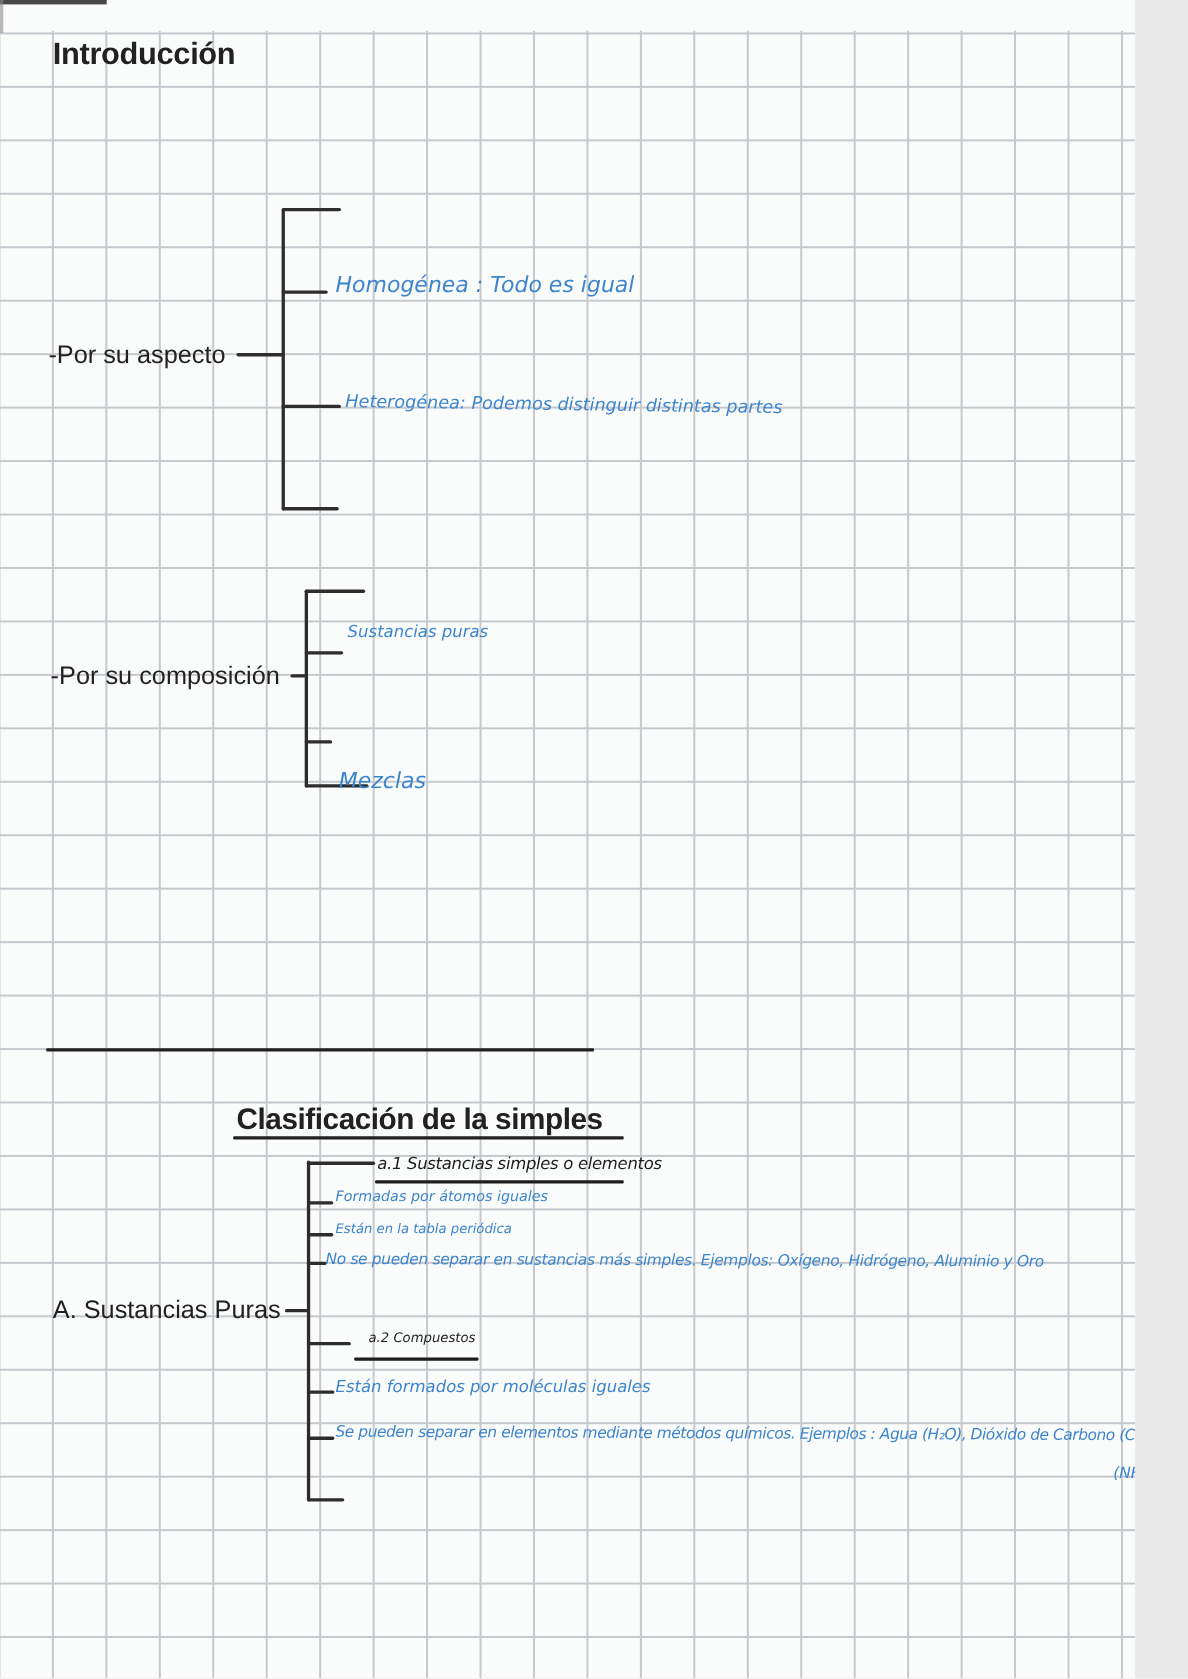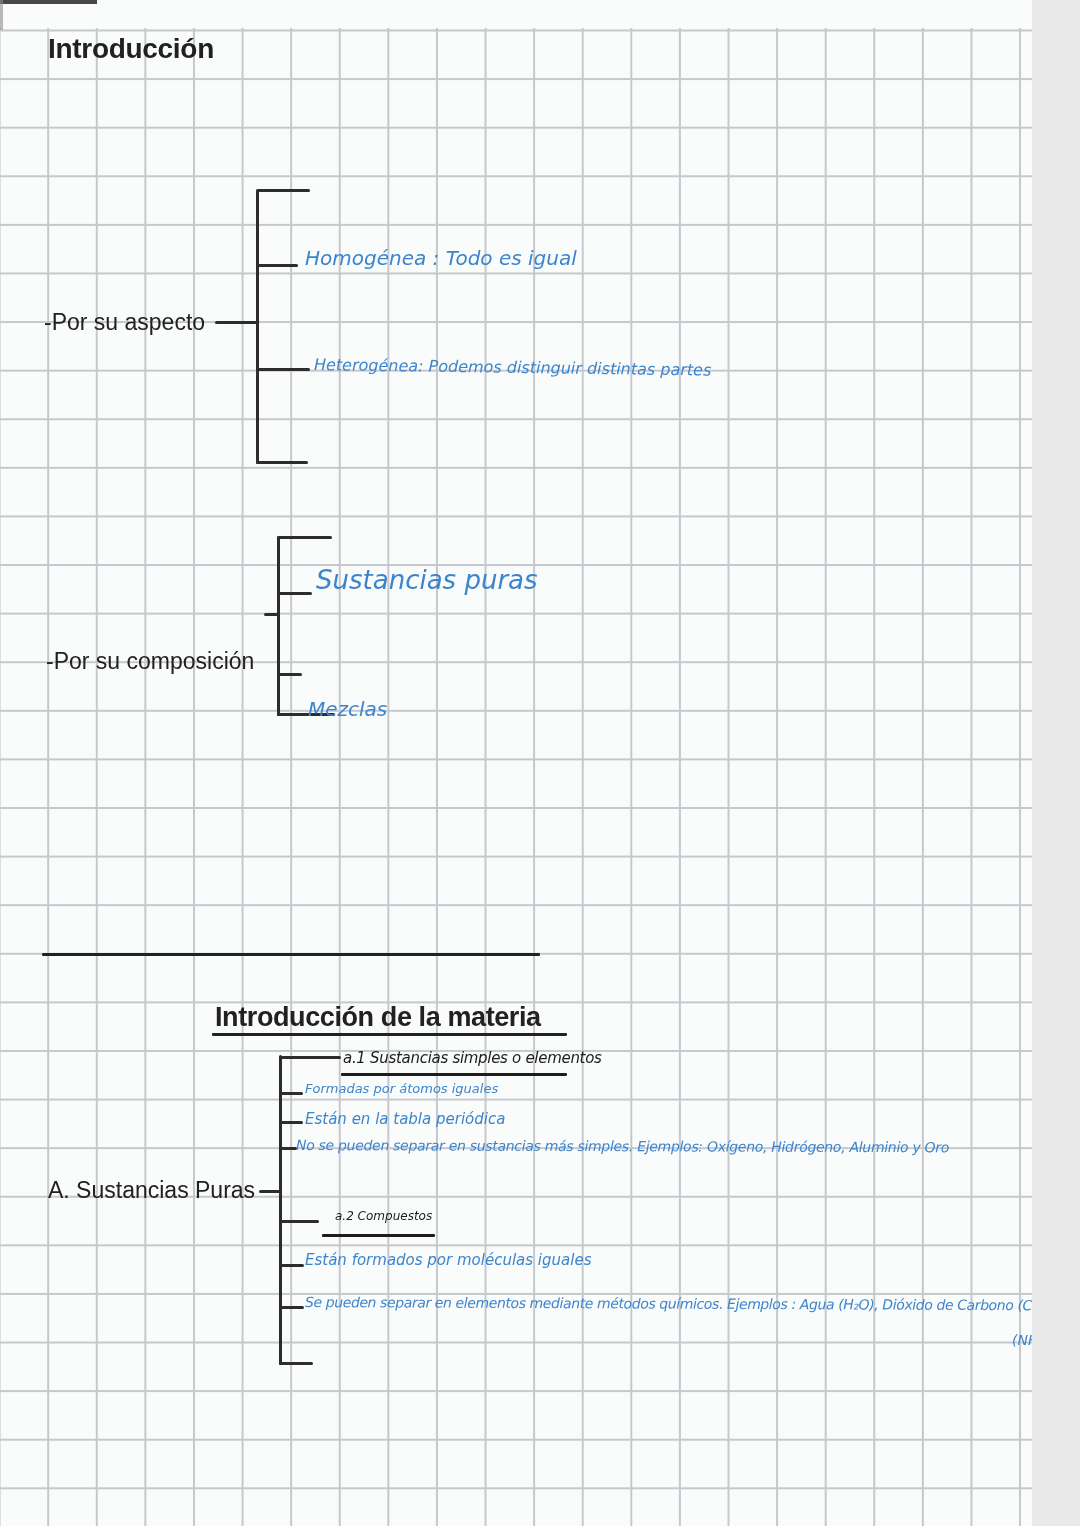--- a/index.html
+++ b/index.html
@@ -52,52 +52,52 @@
   <div class="abs typed body-t" style="left:44px;top:308px;">-Por su aspecto</div>
   <div class="vl" style="left:256px;top:190px;height:274px;"></div>
   <div class="hl" style="left:256px;top:189px;width:54px;"></div>
   <div class="hl" style="left:256px;top:264px;width:42px;"></div>
   <div class="hl" style="left:215px;top:321px;width:44px;"></div>
   <div class="hl" style="left:256px;top:368px;width:54px;"></div>
   <div class="hl" style="left:256px;top:461px;width:52px;"></div>
   <div class="abs hand blue" style="left:305px;top:246px;font-size:20px;">Homogénea : Todo es igual</div>
   <div class="abs hand blue" style="left:314px;top:355px;font-size:16px;transform:rotate(0.8deg);">Heterogénea: Podemos distinguir distintas partes</div>
 
-  <div class="abs typed body-t" style="left:46px;top:600px;margin-top:47px;">-Por su composición</div>
+  <div class="abs typed body-t" style="left:46px;top:600px;">-Por su composición</div>
   <div class="vl" style="left:277px;top:536px;height:180px;"></div>
   <div class="hl" style="left:277px;top:536px;width:55px;"></div>
   <div class="hl" style="left:277px;top:592px;width:35px;"></div>
   <div class="hl" style="left:264px;top:613px;width:16px;"></div>
   <div class="hl" style="left:277px;top:673px;width:25px;"></div>
   <div class="hl" style="left:277px;top:713px;width:58px;"></div>
-  <div class="abs hand blue" style="left:316px;top:565px;font-size:26px;">Sustancias puras</div>
+  <div class="abs hand blue" style="left:316px;top:565px;font-size:15px;">Sustancias puras</div>
   <div class="abs hand blue" style="left:308px;top:659px;font-size:20px;margin-top:38px;">Mezclas</div>
 
   <div class="ul" style="left:42px;top:953px;width:498px;height:3px;"></div>
 
-  <div class="abs typed h2" style="left:215px;top:1001px;">Introducción de la materia</div>
+  <div class="abs typed h2" style="left:215px;top:1001px;">Clasificación de la simples</div>
   <div class="ul" style="left:212px;top:1033px;width:355px;height:3px;"></div>
 
   <div class="abs typed body-t" style="left:48px;top:1176px;text-align:center;">A. Sustancias Puras</div>
   <div class="vl" style="left:279px;top:1055px;height:310px;"></div>
   <div class="hl" style="left:279px;top:1056px;width:62px;"></div>
   <div class="hl" style="left:279px;top:1092px;width:24px;"></div>
   <div class="hl" style="left:279px;top:1121px;width:24px;"></div>
   <div class="hl" style="left:279px;top:1147px;width:18px;"></div>
   <div class="hl" style="left:259px;top:1190px;width:22px;"></div>
   <div class="hl" style="left:279px;top:1220px;width:40px;"></div>
   <div class="hl" style="left:279px;top:1264px;width:25px;"></div>
   <div class="hl" style="left:279px;top:1306px;width:25px;"></div>
   <div class="hl" style="left:279px;top:1362px;width:34px;"></div>
 
   <div class="abs hand ink" style="left:343px;top:1049px;font-size:15px;letter-spacing:-0.3px;">a.1 Sustancias simples o elementos</div>
   <div class="ul" style="left:341px;top:1073px;width:226px;height:2.5px;background:var(--ink-black);"></div>
 
   <div class="abs hand blue" style="left:305px;top:1081px;font-size:13px;">Formadas por átomos iguales</div>
-  <div class="abs hand blue" style="left:305px;top:1110px;font-size:15px;">Están en la tabla periódica</div>
+  <div class="abs hand blue" style="left:305px;top:1110px;font-size:12px;">Están en la tabla periódica</div>
   <div class="abs hand blue" style="left:296px;top:1137px;font-size:14px;letter-spacing:-0.3px;transform:rotate(0.2deg);">No se pueden separar en sustancias más simples. Ejemplos: Oxígeno, Hidrógeno, Aluminio y Oro</div>
 
   <div class="abs hand ink" style="left:335px;top:1209px;font-size:12px;">a.2 Compuestos</div>
   <div class="ul" style="left:322px;top:1234px;width:113px;height:2.5px;background:var(--ink-black);"></div>
 
   <div class="abs hand blue" style="left:305px;top:1251px;font-size:15px;">Están formados por moléculas iguales</div>
   <div class="abs hand blue" style="left:305px;top:1294px;font-size:14px;letter-spacing:-0.4px;transform:rotate(0.25deg);">Se pueden separar en elementos mediante métodos químicos. Ejemplos : Agua (H₂O), Dióxido de Carbono (CO₂), Amoniaco</div>
   <div class="abs hand blue" style="left:1012px;top:1332px;font-size:14px;">(NH₃)</div>
 </div>
 

